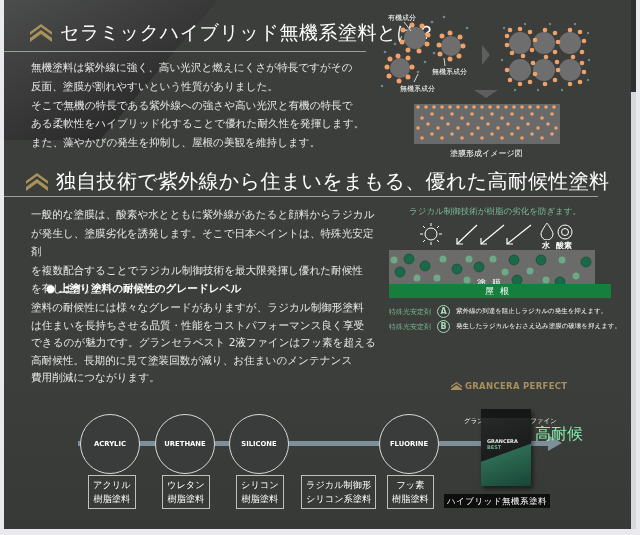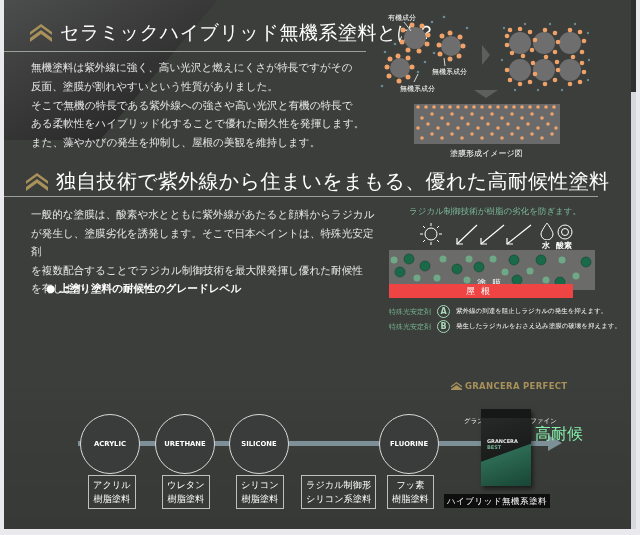--- a/index.html
+++ b/index.html
@@ -27,21 +27,21 @@
   .d1{position:absolute;left:366px;top:0;width:260px;height:160px;z-index:2;}
   .d1 svg{position:absolute;left:0;top:0;}
   .lbl{position:absolute;color:#fff;font-size:7px;white-space:nowrap;}
   .cap{position:absolute;color:#fff;font-size:8px;white-space:nowrap;}
 
   
   .d2{position:absolute;left:375px;top:200px;width:240px;height:130px;z-index:2;}
   .d2 .title{position:absolute;left:30px;top:6px;color:#7ab796;font-size:8.5px;white-space:nowrap;}
   .film{position:absolute;left:10px;top:50px;width:206px;height:40px;background:#6b6b69;}
   .film-label{position:absolute;left:0;width:206px;top:27px;text-align:center;color:#fff;font-size:9px;letter-spacing:6px;}
-  .roof{position:absolute;left:10px;top:84px;width:184px;height:14px;background:#ef4444;color:#fff;font-size:9px;text-align:center;line-height:14px;letter-spacing:6px;}
+  .roof{position:absolute;left:10px;top:84px;width:222px;height:14px;background:#15803d;color:#fff;font-size:9px;text-align:center;line-height:14px;letter-spacing:6px;}
   .uv-label{position:absolute;left:101px;top:30px;background:#fff;color:#222;font-size:8px;font-weight:bold;padding:0 3px;line-height:10px;letter-spacing:2px;margin-top:20px;}
   .mini{position:absolute;color:#fff;font-size:8px;font-weight:bold;white-space:nowrap;}
   .legend-row{position:absolute;left:10px;display:flex;align-items:center;font-size:6.5px;color:#fff;white-space:nowrap;}
   .legend-row .lk{color:#79b590;font-size:7px;width:45px;}
   .legend-row .badge{width:11px;height:11px;border:1px solid #a8d8b8;border-radius:50%;color:#a8d8b8;font-size:8px;font-weight:bold;display:flex;align-items:center;justify-content:center;margin:0 6px 0 3px;}
 
   
   .gradeline{position:absolute;left:74px;top:441px;width:470px;height:5px;background:#7d8f97;z-index:1;}
   .arrowhead{position:absolute;left:544px;top:435px;width:0;height:0;border-top:8.5px solid transparent;border-bottom:8.5px solid transparent;border-left:14px solid #7d8f97;z-index:1;}
   .node{position:absolute;top:414px;width:58px;height:58px;border:1px solid #d8d8d8;border-radius:50%;background:#393c3a;color:#fff;font-size:6.8px;font-weight:bold;display:flex;align-items:center;justify-content:center;text-align:center;line-height:8.5px;z-index:2;white-space:pre-line;}
@@ -258,20 +258,25 @@
       <polygon points="11,6 22,14 22,18 11,10 0,18 0,14" fill="#a8915a"></polygon>
     </svg>
     <span>独自技術で紫外線から住まいをまもる、優れた高耐候性塗料</span>
   </div>
   <div class="rule" style="left:0;top:196px;width:594px;"></div>
   <div class="para p2">一般的な塗膜は、酸素や水とともに紫外線があたると顔料からラジカル
 が発生し、塗膜劣化を誘発します。そこで日本ペイントは、特殊光安定剤
 を複数配合することでラジカル制御技術を最大限発揮し優れた耐候性
 を有します。</div>
   <div class="sub">● 上塗り塗料の耐候性のグレードレベル</div>
+  <div class="para p3">塗料の耐候性には様々なグレードがありますが、ラジカル制御形塗料
+は住まいを長持ちさせる品質・性能をコストパフォーマンス良く享受
+できるのが魅力です。グランセラベスト 2液ファインはフッ素を超える
+高耐候性。長期的に見て塗装回数が減り、お住まいのメンテナンス
+費用削減につながります。</div>
 
   <div class="d2">
     <span class="title">ラジカル制御技術が樹脂の劣化を防ぎます。</span>
     <svg style="position:absolute;left:40px;top:22px;" width="24" height="24" viewBox="0 0 24 24">
       <circle cx="12" cy="12" r="6" fill="none" stroke="#fff" stroke-width="1"></circle>
       <g stroke="#fff" stroke-width="1">
         <line x1="12" y1="1" x2="12" y2="4"></line>
           <line x1="12" y1="20" x2="12" y2="23"></line>
           <line x1="1" y1="12" x2="4" y2="12"></line>
           <line x1="20" y1="12" x2="23" y2="12"></line>

